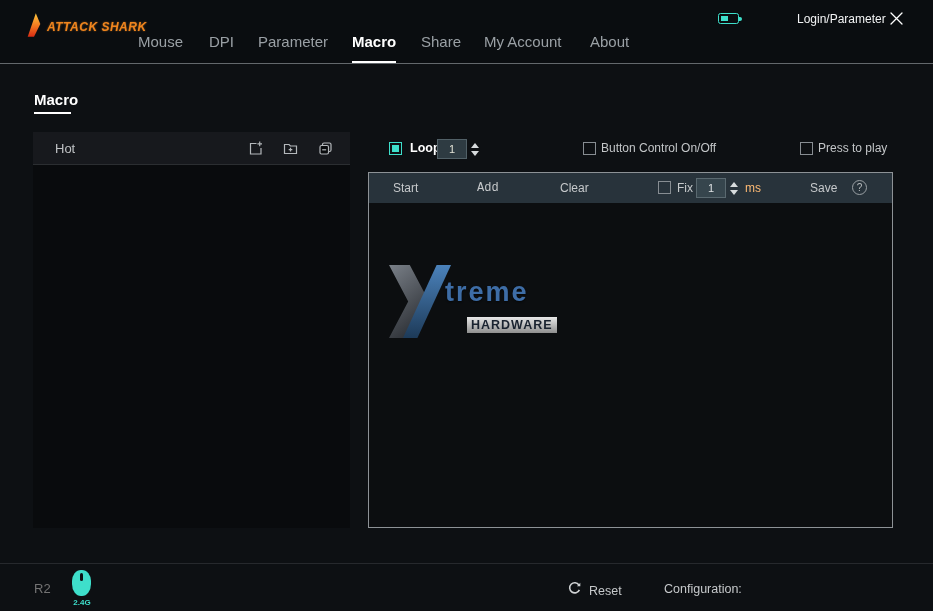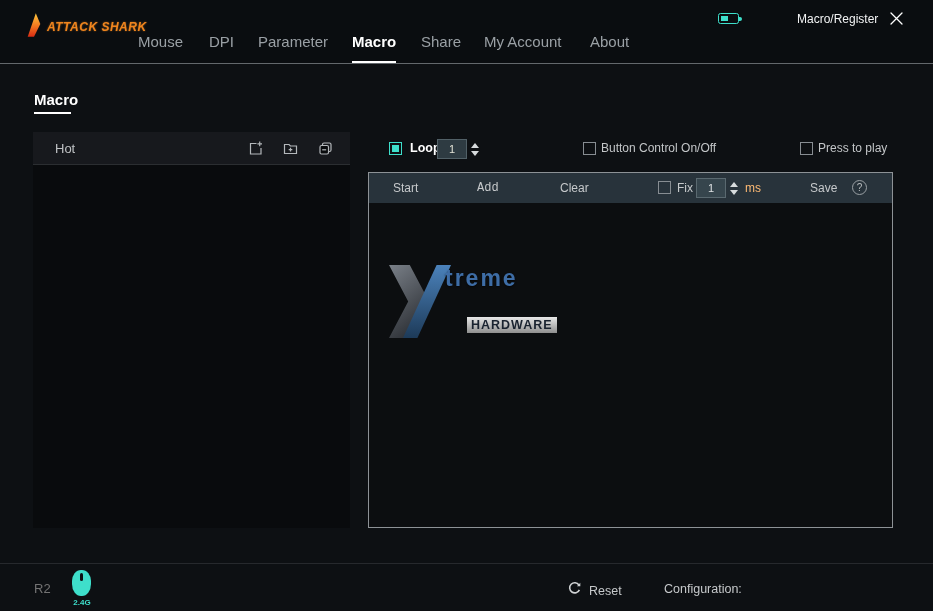--- a/index.html
+++ b/index.html
@@ -75,21 +75,21 @@
                  border-radius:50%; font-size:10px; line-height:13px; text-align:center; color:#b9bdbf; cursor:pointer; }
 
   
   .wm { position:absolute; left:20px; top:92px; width:170px; height:78px; }
   .wm-x-gray { position:absolute; left:0; top:0; width:40px; height:73px;
                background:linear-gradient(140deg,#7a8088,#1e2126);
                clip-path:polygon(0 0,52% 0,100% 50%,52% 100%,0 100%,48% 50%); }
   .wm-x-blue { position:absolute; left:14px; top:0; width:48px; height:73px;
                background:linear-gradient(180deg,#4b82bb,#1d3a58);
                clip-path:polygon(70% 0,100% 0,30% 100%,0 100%); }
-  .wm-treme { position:absolute; left:56px; top:0; font-size:23px; font-weight:700; letter-spacing:2px;
+  .wm-treme { position:absolute; left:56px; top:12px; font-size:27px; font-weight:700; letter-spacing:2px;
               color:#3e6da6; text-shadow:0 1px 2px rgba(0,0,0,.6); }
   .wm-hw { position:absolute; left:78px; top:52px; padding:1px 4px; font-size:12.5px; font-weight:700; letter-spacing:1px;
            color:#1a2330; background:linear-gradient(180deg,#e8e8e8,#8f8f8f); }
 
   
   .footer { position:absolute; left:0; top:563px; width:933px; height:48px; border-top:1px solid #26292d; }
   .device-name { position:absolute; left:34px; top:17px; font-size:13px; color:#737373; }
   .mouse-icon { position:absolute; left:72px; top:6px; width:19px; height:26px; background:#3EDFCB;
                 border-radius:9px 9px 9px 9px / 11px 11px 12px 12px; }
   .mouse-wheel { position:absolute; left:8px; top:3px; width:3px; height:8px; background:#0d1013; border-radius:2px; }
@@ -126,21 +126,21 @@
   <div class="nav-item active" style="left:352px">Macro</div>
   <div class="nav-item" style="left:421px">Share</div>
   <div class="nav-item" style="left:484px">My Account</div>
   <div class="nav-item" style="left:590px">About</div>
   <div class="nav-underline"></div>
 
   <div class="battery">
     <span class="battery-fill"></span>
     <span class="battery-tip"></span>
   </div>
-  <div class="login">Macro/Register</div>
+  <div class="login">Login/Parameter</div>
   <div class="close-btn">
     <svg width="15" height="15" viewBox="0 0 15 15">
         <path d="M2 2 L13 13 M13 2 L2 13" stroke="#ffffff" stroke-width="1.3" stroke-linecap="round"></path>
       </svg>
   </div>
 </div>
 
 <div class="page-title">Macro</div>
 <div class="page-title-underline"></div>
 

